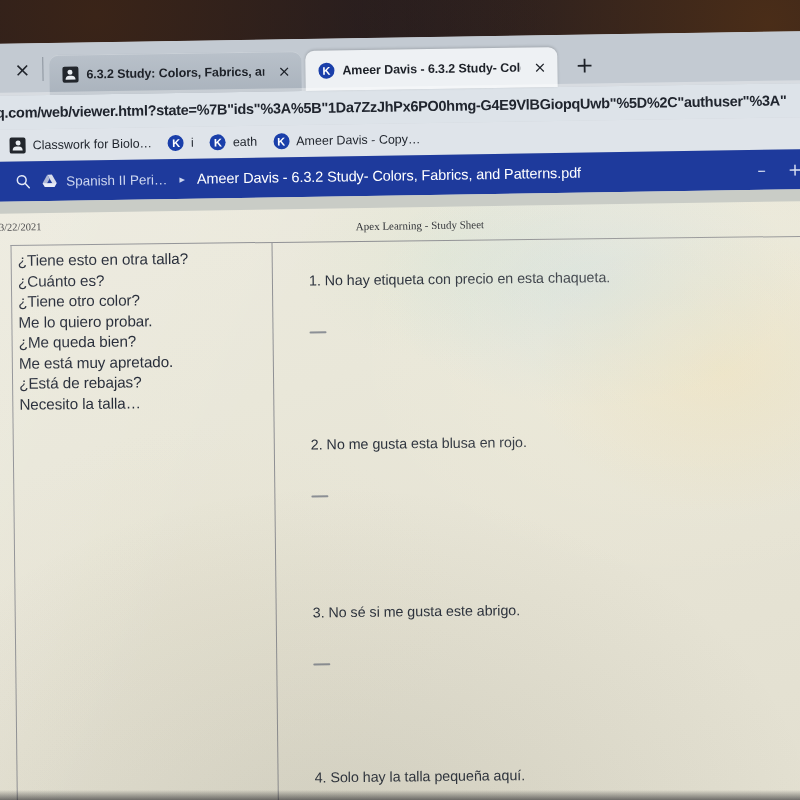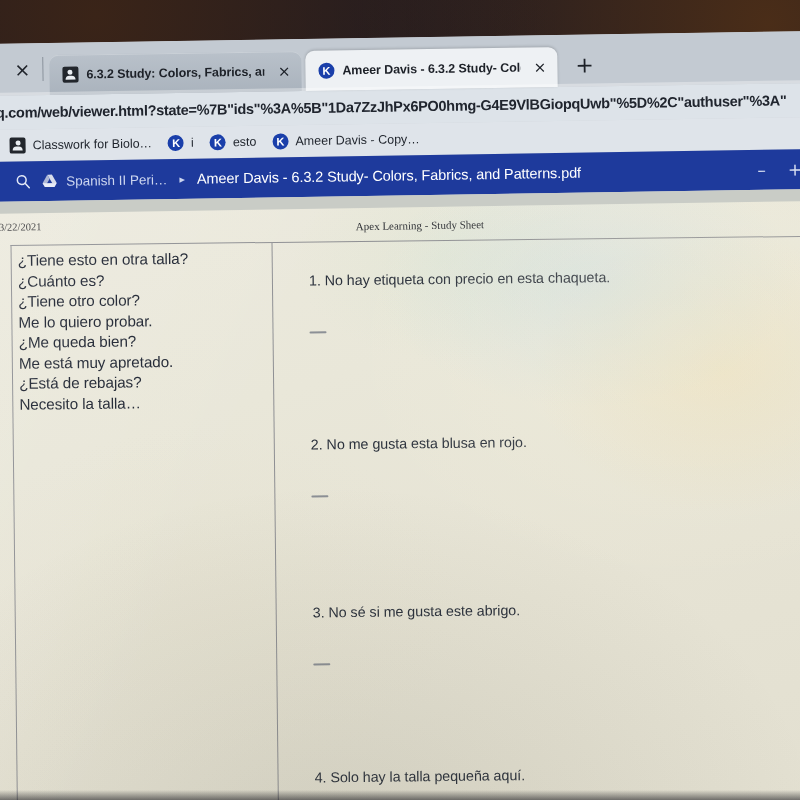--- a/index.html
+++ b/index.html
@@ -402,21 +402,21 @@
         <span>Classwork for Biolo…</span>
       </div>
 
       <div class="bookmark">
         <span class="fav fav-kami">K</span>
         <span>i</span>
       </div>
 
       <div class="bookmark">
         <span class="fav fav-kami">K</span>
-        <span>esto</span>
+        <span>eath</span>
       </div>
 
       <div class="bookmark">
         <span class="fav fav-kami">K</span>
         <span>Ameer Davis - Copy…</span>
       </div>
     </div>
 
     <div id="pdf-toolbar">
 

